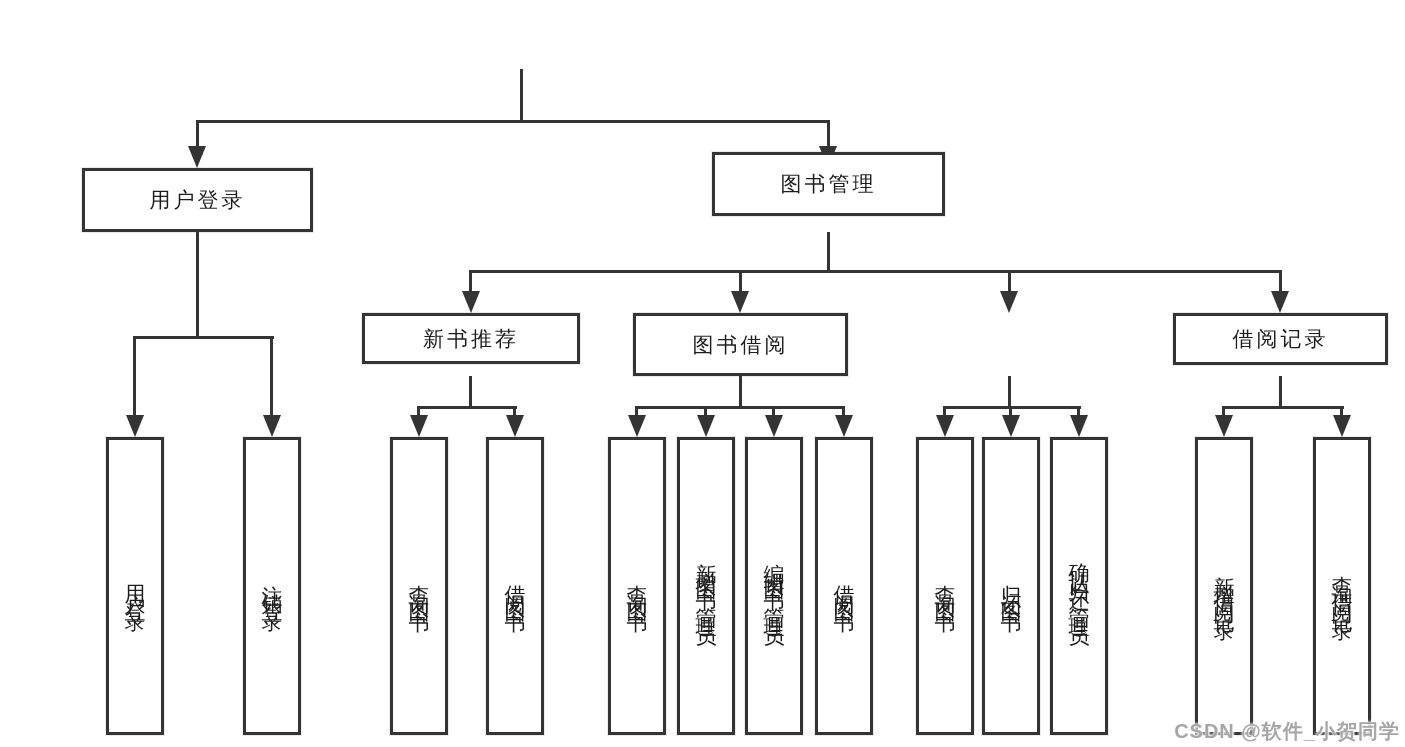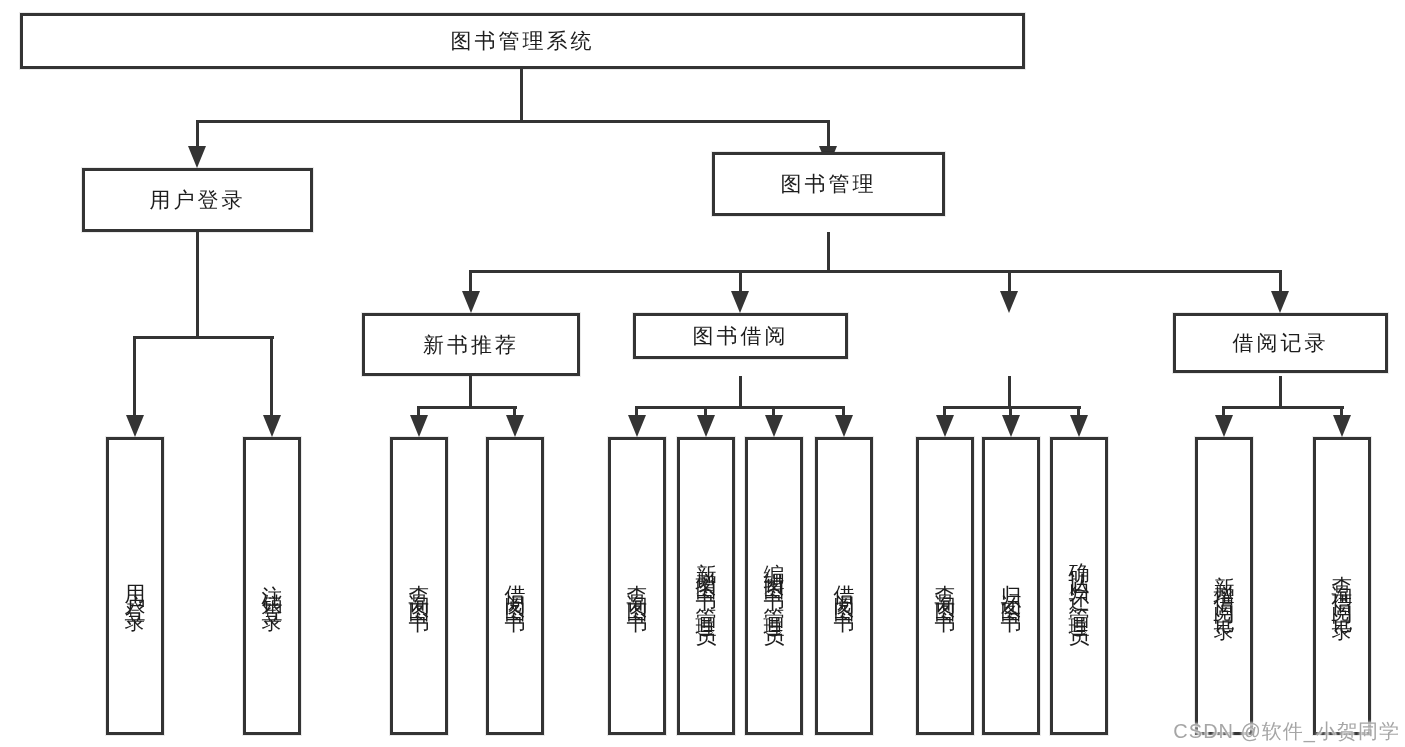--- a/index.html
+++ b/index.html
@@ -44,28 +44,28 @@
     border-right:9px solid transparent;
     border-top:22px solid var(--line);
   }
   .watermark{
     position:absolute;
     right:5px;bottom:2px;
     font-size:20px;
     letter-spacing:1px;
     color:var(--wm);
     text-shadow:0 0 3px #fff,0 0 3px #fff,1px 1px 2px #fff;
+    font-weight:bold;
   }
 </style>
 </head>
 <body>
 
 <div class="canvas">
 
-  <div class="box" style="left:20px;top:13px;width:1005px;height:56px">图书管理系统</div>
 
   <div class="vl" style="left:520px;top:69px;height:54px"></div>
   <div class="hl" style="left:196px;top:120px;width:634px"></div>
   <div class="vl" style="left:196px;top:120px;height:30px"></div>
   <div class="ar" style="left:188px;top:146px"></div>
   <div class="vl" style="left:827px;top:120px;height:30px"></div>
   <div class="ar" style="left:819px;top:146px"></div>
 
   <div class="box" style="left:82px;top:168px;width:231px;height:64px">用户登录</div>
   <div class="box" style="left:712px;top:152px;width:233px;height:64px">图书管理</div>
@@ -81,23 +81,23 @@
   <div class="hl" style="left:469px;top:270px;width:813px"></div>
   <div class="vl" style="left:469px;top:270px;height:24px"></div>
   <div class="ar" style="left:462px;top:291px"></div>
   <div class="vl" style="left:739px;top:270px;height:24px"></div>
   <div class="ar" style="left:731px;top:291px"></div>
   <div class="vl" style="left:1008px;top:270px;height:24px"></div>
   <div class="ar" style="left:1000px;top:291px"></div>
   <div class="vl" style="left:1279px;top:270px;height:24px"></div>
   <div class="ar" style="left:1271px;top:291px"></div>
 
-  <div class="box" style="left:362px;top:313px;width:218px;height:63px">新书推荐</div>
-  <div class="box" style="left:633px;top:313px;width:215px;height:46px">图书借阅</div>
-  <div class="box" style="left:1173px;top:313px;width:215px;height:60px">借阅记录</div>
+  <div class="box" style="left:362px;top:313px;width:218px;height:51px">新书推荐</div>
+  <div class="box" style="left:633px;top:313px;width:215px;height:63px">图书借阅</div>
+  <div class="box" style="left:1173px;top:313px;width:215px;height:52px">借阅记录</div>
 
   <div class="vl" style="left:469px;top:376px;height:32px"></div>
   <div class="vl" style="left:739px;top:376px;height:32px"></div>
   <div class="vl" style="left:1008px;top:376px;height:32px"></div>
   <div class="vl" style="left:1279px;top:376px;height:32px"></div>
 
   <div class="hl" style="left:417px;top:406px;width:100px"></div>
   <div class="hl" style="left:635px;top:406px;width:210px"></div>
   <div class="hl" style="left:943px;top:406px;width:138px"></div>
   <div class="hl" style="left:1222px;top:406px;width:122px"></div>

